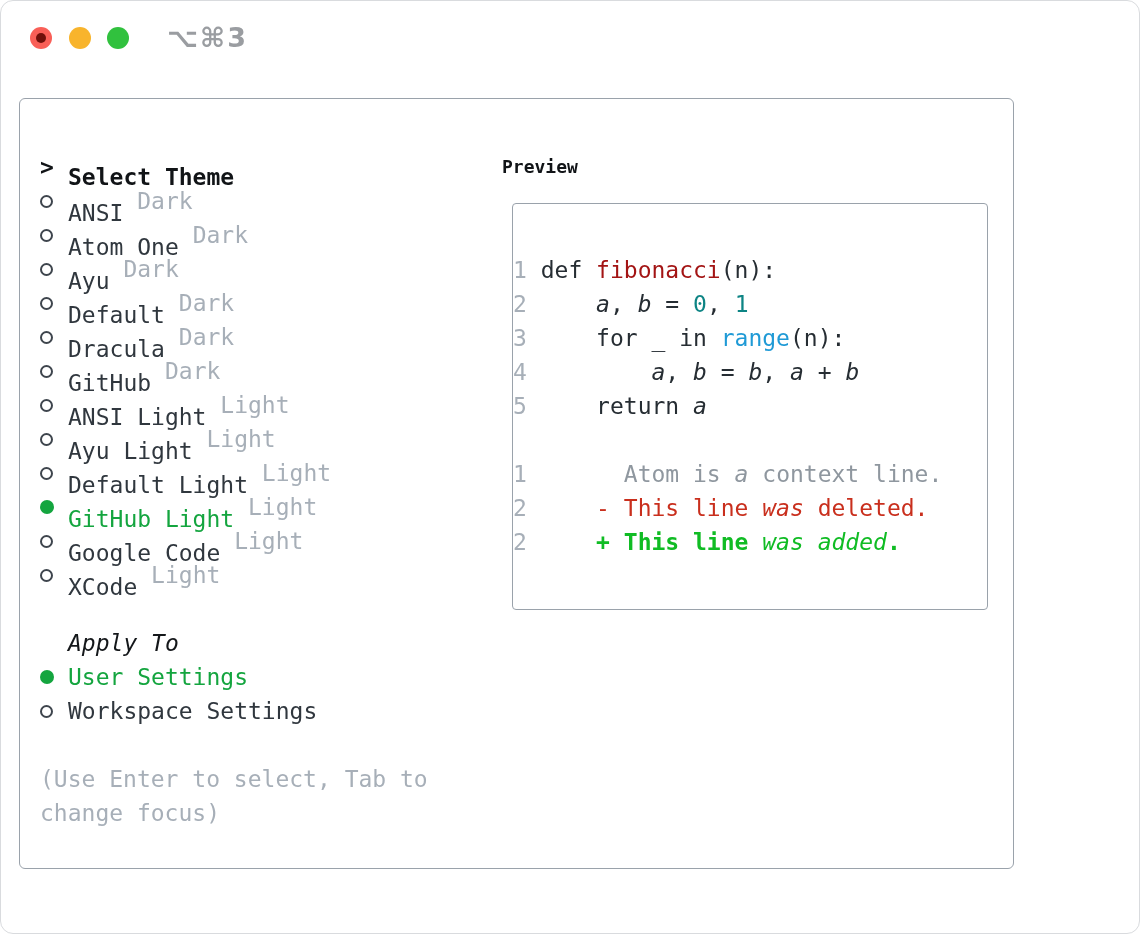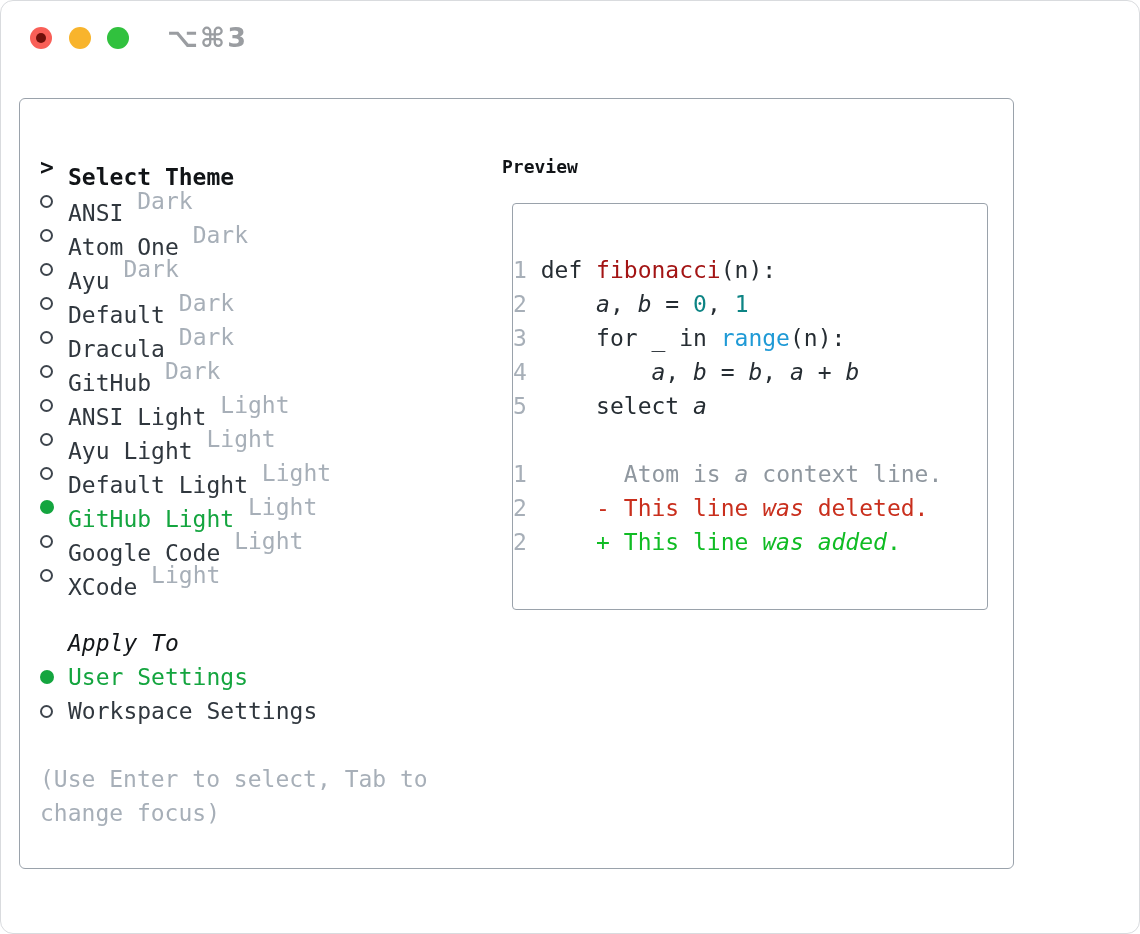--- a/index.html
+++ b/index.html
@@ -75,21 +75,21 @@
   .tk-ln      { color:var(--muted); }
   .tk-plain   { color:var(--code-text); }
   .tk-func    { color:var(--code-func); }
   .tk-number  { color:var(--code-number); }
   .tk-builtin { color:var(--code-builtin);margin-top:40px; }
   .tk-var     { color:var(--code-text); font-style:italic; }
   .tk-ctx     { color:var(--context-gray); }
   .tk-ctx-i   { color:var(--context-gray); font-style:italic; }
   .tk-del     { color:var(--diff-del); }
   .tk-del-i   { color:var(--diff-del); font-style:italic; }
-  .tk-add     { color:var(--diff-add); }
+  .tk-add     { color:var(--diff-add);font-weight:bold; }
   .tk-add-i   { color:var(--diff-add); font-style:italic; }
 </style>
 </head>
 <body>
 
 <div class="window">
 
   <div class="titlebar">
     <span class="light red"></span>
     <span class="light yellow"></span>
@@ -133,21 +133,21 @@
           <div class="hint-row">change focus)</div>
         </div>
     </div>
 
     <div class="preview-header">Preview</div>
     <div class="preview-box" id="preview-box">
         <div class="code-line"><span class="tk-ln">1 </span><span class="tk-plain">def </span><span class="tk-func">fibonacci</span><span class="tk-plain">(n):</span></div>
         <div class="code-line"><span class="tk-ln">2 </span><span class="tk-plain">    </span><span class="tk-var">a</span><span class="tk-plain">, </span><span class="tk-var">b</span><span class="tk-plain"> = </span><span class="tk-number">0</span><span class="tk-plain">, </span><span class="tk-number">1</span></div>
         <div class="code-line"><span class="tk-ln">3 </span><span class="tk-plain">    for _ in </span><span class="tk-builtin">range</span><span class="tk-plain">(n):</span></div>
         <div class="code-line"><span class="tk-ln">4 </span><span class="tk-plain">        </span><span class="tk-var">a</span><span class="tk-plain">, </span><span class="tk-var">b</span><span class="tk-plain"> = </span><span class="tk-var">b</span><span class="tk-plain">, </span><span class="tk-var">a</span><span class="tk-plain"> + </span><span class="tk-var">b</span></div>
-        <div class="code-line"><span class="tk-ln">5 </span><span class="tk-plain">    select </span><span class="tk-var">a</span></div>
+        <div class="code-line"><span class="tk-ln">5 </span><span class="tk-plain">    return </span><span class="tk-var">a</span></div>
         <div class="code-line"><span class="tk-plain"></span></div>
         <div class="code-line"><span class="tk-ln">1 </span><span class="tk-ctx">      Atom is </span><span class="tk-ctx-i">a</span><span class="tk-ctx"> context line.</span></div>
         <div class="code-line"><span class="tk-ln">2 </span><span class="tk-del">    - This line </span><span class="tk-del-i">was</span><span class="tk-del"> deleted.</span></div>
         <div class="code-line"><span class="tk-ln">2 </span><span class="tk-add">    + This line </span><span class="tk-add-i">was added</span><span class="tk-add">.</span></div>
       </div>
 
   </div>
 </div>
 
 </body></html>

